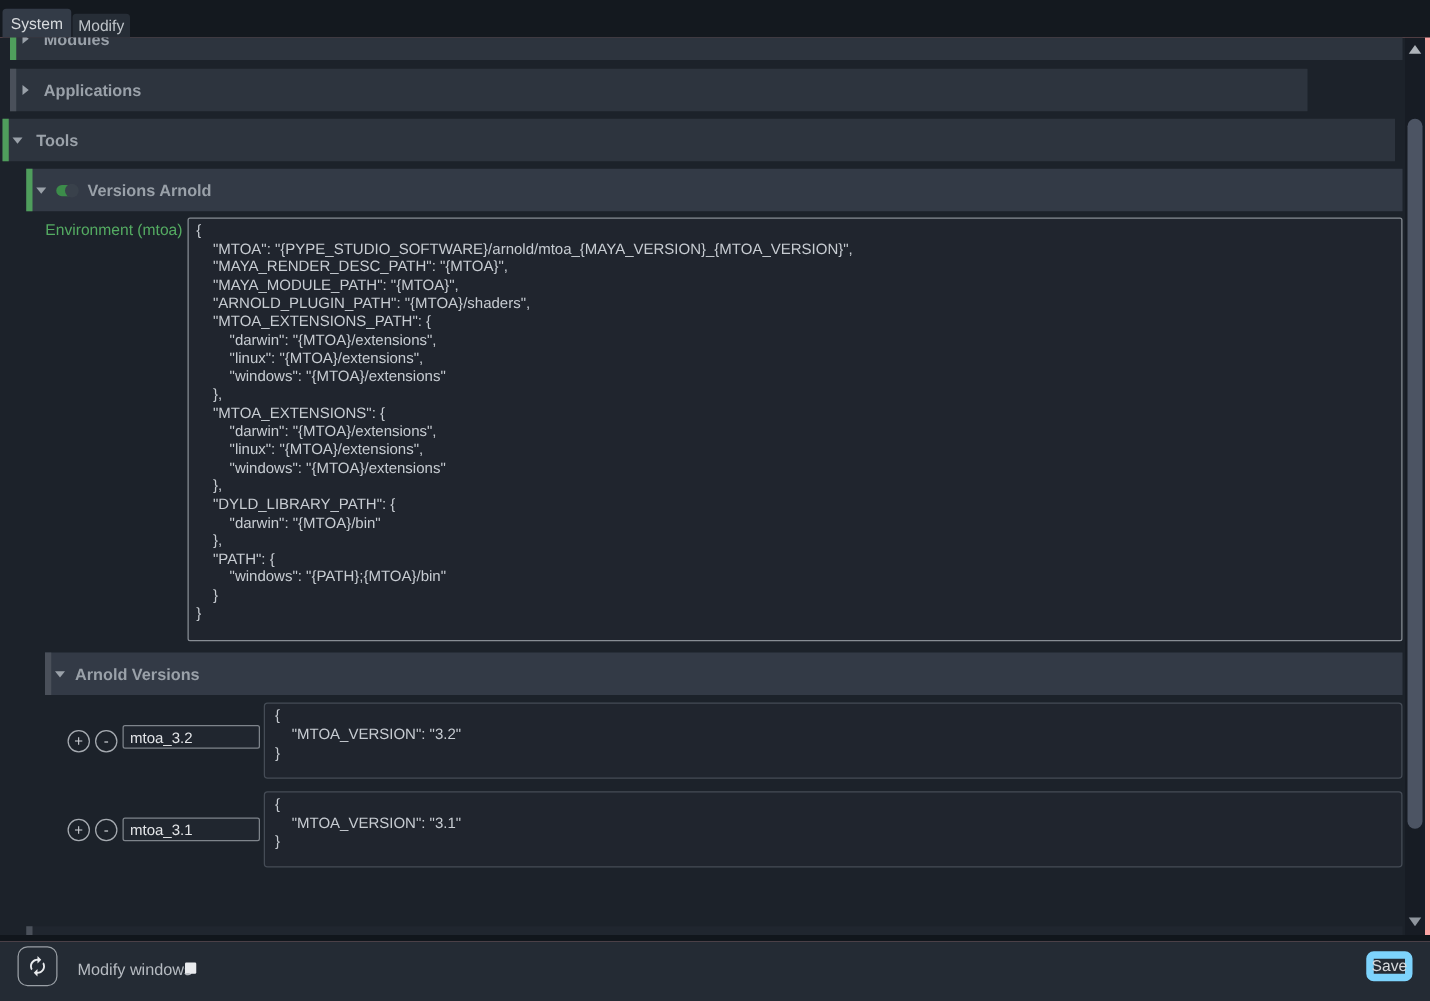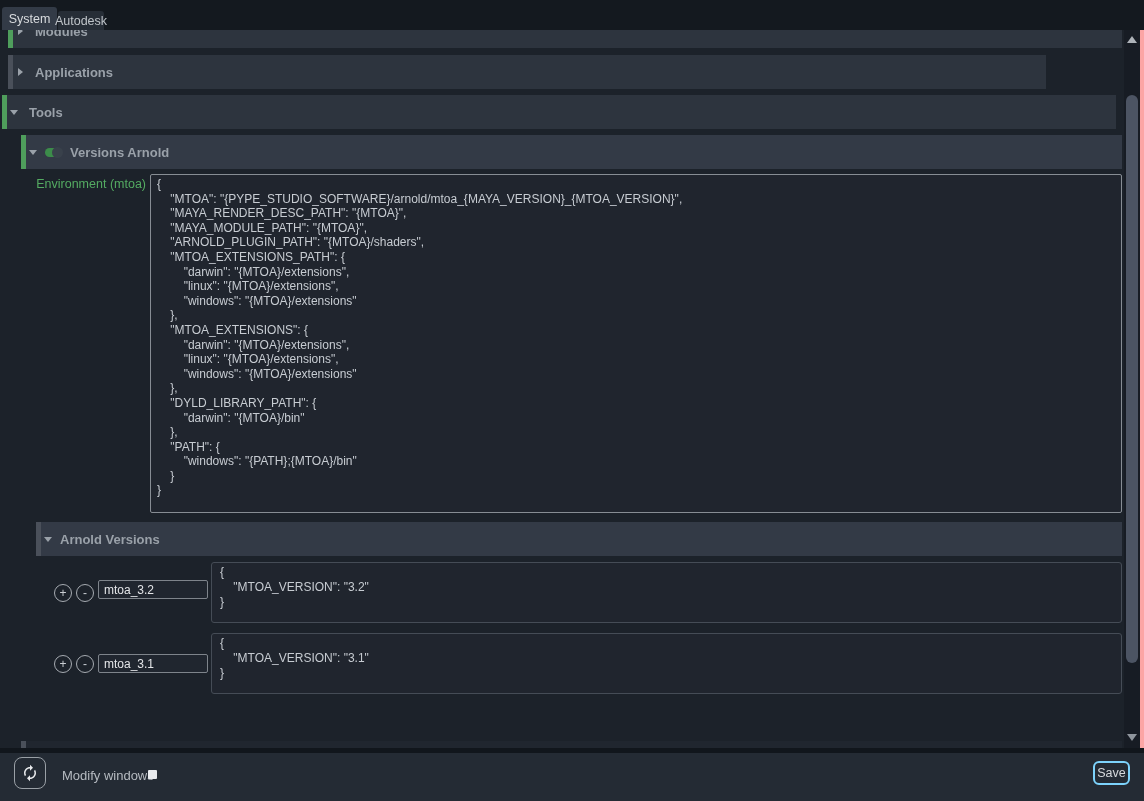--- a/index.html
+++ b/index.html
@@ -69,32 +69,32 @@
   
   .separator { position:absolute; left:0; top:748px; width:1144px; height:5px; background:#11161c; }
   .footer { position:absolute; left:0; top:753px; width:1144px; height:48px; background:#242b34; }
   .refresh-btn { position:absolute; left:14px; top:4px; width:32px; height:32px;
                  border:1px solid #9aa0a6; border-radius:8px; background:transparent;
                  display:flex; align-items:center; justify-content:center; cursor:default; }
   .modify-lbl { position:absolute; left:62px; top:15px; font-size:13px; color:#b6bbc1; }
   .modify-box { position:absolute; left:148px; top:17px; width:9px; height:9px;
                 background:#e9ebee; border-radius:1px; }
   .save-btn { position:absolute; left:1093px; top:8px; width:37px; height:24px;
-              border:2px solid #7dd3fc; border-radius:6px; background:transparent;
+              border:6px solid #7dd3fc; border-radius:6px; background:transparent;
               color:#d6d9dc; font-size:12.5px; font-family:"Liberation Sans", sans-serif;
               display:flex; align-items:center; justify-content:center; cursor:default; }
 </style>
 </head>
 <body>
 
 <div class="stage">
 
   <div class="tabbar">
     <div class="tab active">System</div>
-    <div class="tab inactive">Autodesk</div>
+    <div class="tab inactive">Modify</div>
   </div>
 
   <div class="viewport">
 
     <div class="hdr bg-outer" style="left:8px; top:-16px; width:1114px;">
       <div class="bar bar-green"></div>
       <span class="arr-right" style="margin-left:10px;"></span>
       <span class="lbl" style="margin-left:12px;">Modules</span>
     </div>
 

